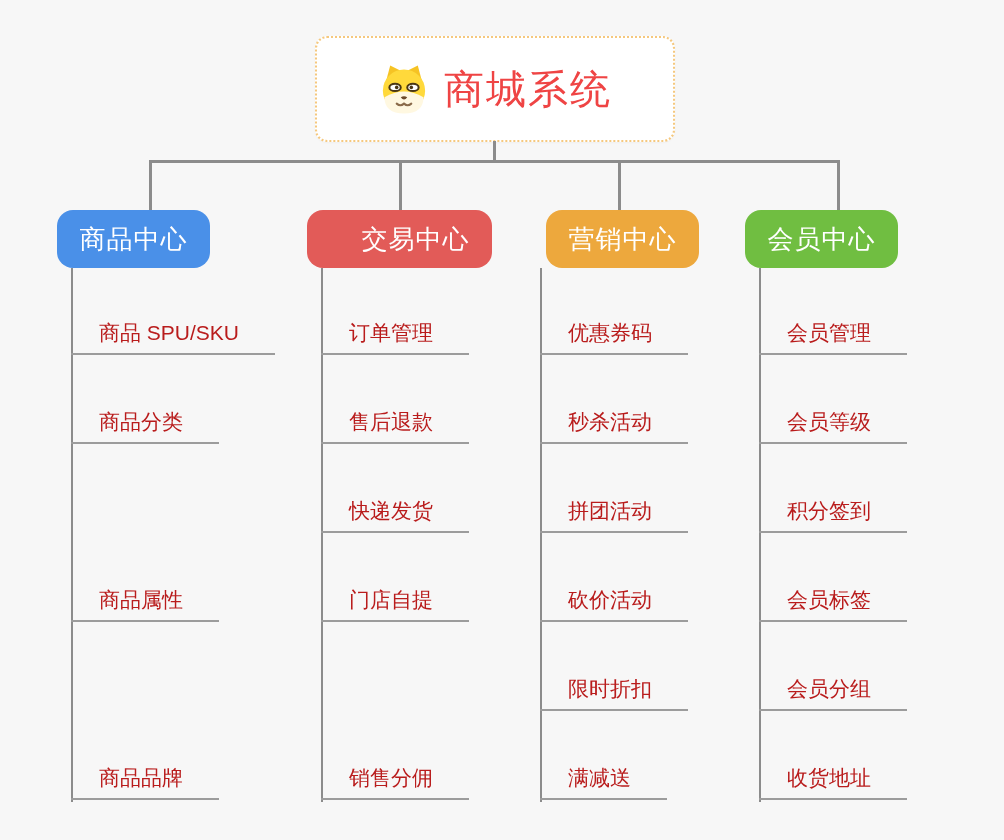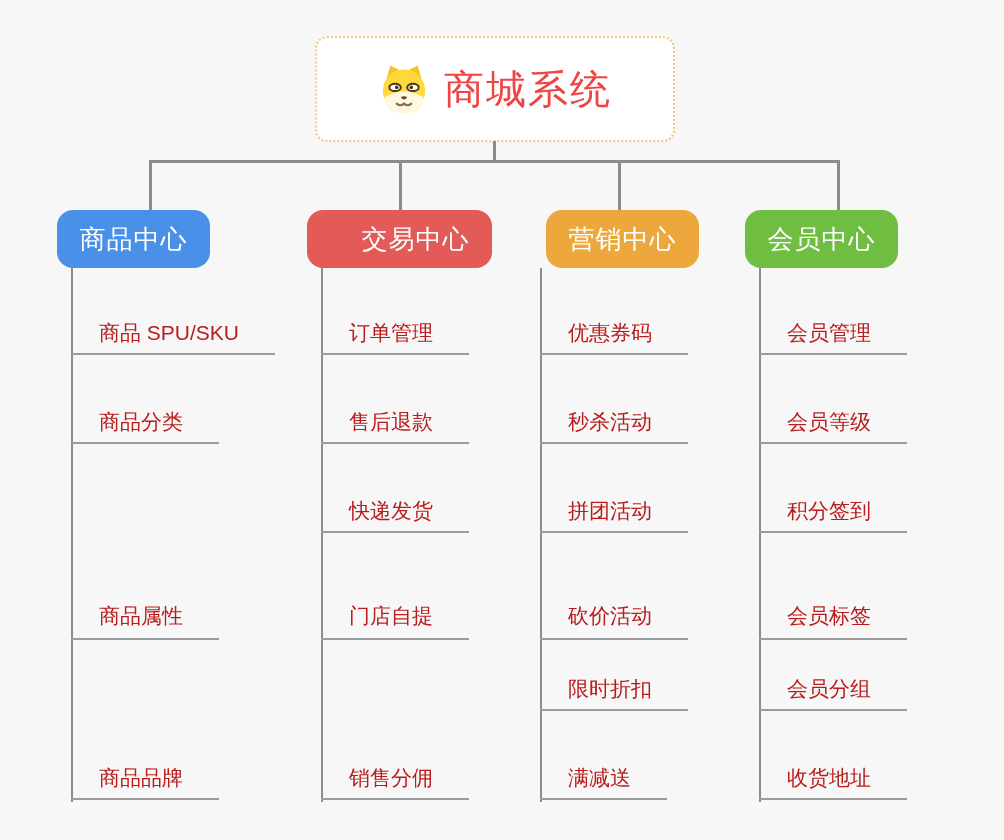--- a/index.html
+++ b/index.html
@@ -45,21 +45,21 @@
     white-space:nowrap;cursor:default;
   }
   .branch-0{left:57px;} .branch-1{left:307px;} .branch-2{left:546px;} .branch-3{left:745px;}
   
   .spine{position:absolute;top:268px;width:2px;height:534px;background:#8C8C8C;}
   .spine-0{left:71px;} .spine-1{left:321px;} .spine-2{left:540px;} .spine-3{left:759px;}
   
   .leaf{position:absolute;}
   .col-0{left:71px;} .col-1{left:321px;} .col-2{left:540px;} .col-3{left:759px;}
   .row-0{top:319px;} .row-1{top:408px;} .row-2{top:497px;}
-  .row-3{top:604px;font-family:Liberation Mono, monospace;} .row-4{top:675px;} .row-5{top:764px;}
+  .row-3{top:586px;} .row-4{top:675px;} .row-5{top:764px;}
   .leaf-label{
     display:inline-block;
     font-size:21px;line-height:27px;color:#b91c1c;
     padding:0 36px 7px 28px;
     border-bottom:2px solid #9C9C9C;
     white-space:nowrap;
   }
 </style>
 </head>
 <body>

